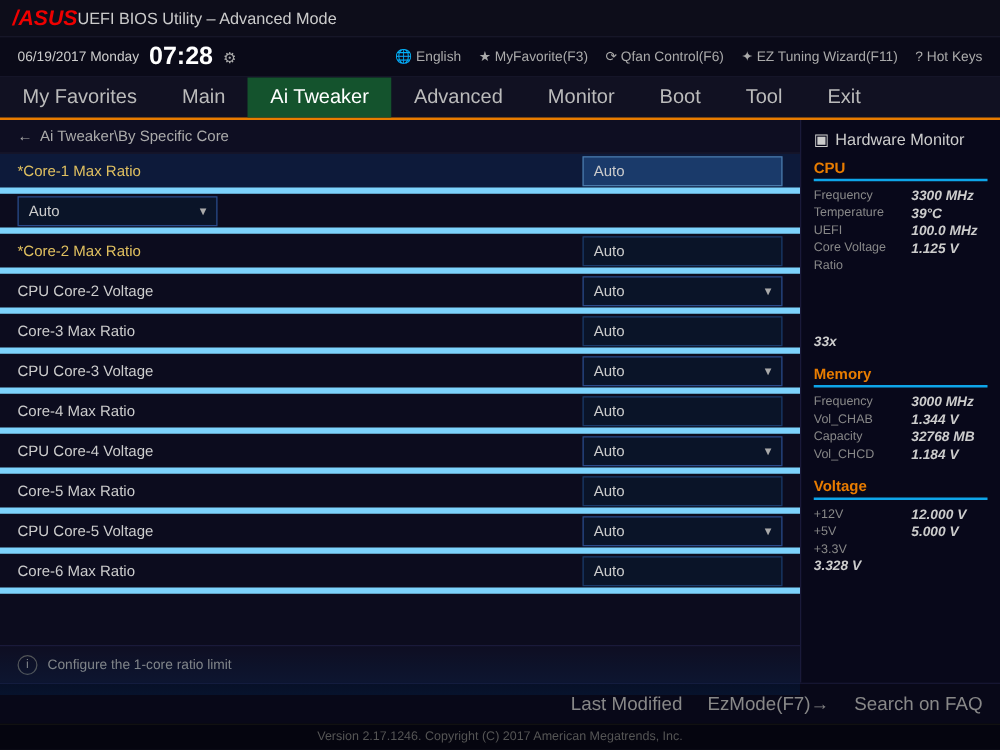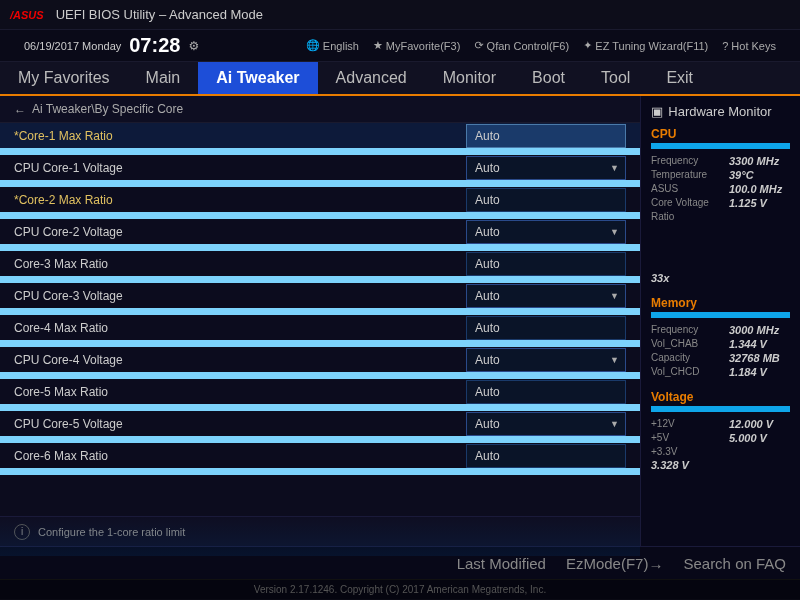--- a/index.html
+++ b/index.html
@@ -19,36 +19,35 @@
       background: #0d0d1a;
       height: 30px;
       display: flex;
       align-items: center;
       padding: 0 10px;
       border-bottom: 1px solid #1a1a2e;
     }
     .logo {
       color: #e00;
       font-weight: bold;
-      font-size: 11px;
-      margin-right: 12px;
+      font-size: 17px;
       font-style: italic;
     }
     .bios-title {
       color: #ccc;
       font-size: 13px;
     }
 
     
     .topbar {
       background: #0a0a18;
       height: 32px;
       display: flex;
       align-items: center;
-      padding: 0 24px;
+      padding: 0 14px;
       justify-content: space-between;
       border-bottom: 1px solid #1a1a2e;
     }
     .topbar-left {
       display: flex;
       align-items: center;
       gap: 8px;
     }
     .datetime {
       color: #ccc;
@@ -85,23 +84,23 @@
       padding: 0 18px;
       display: flex;
       align-items: center;
       cursor: pointer;
       color: #bbb;
       font-size: 16px;
       font-weight: 500;
       transition: background 0.1s;
     }
     .nav-item.active {
-      background: #1d4ed8;
+      background: #14532d;
       color: #fff;
-      font-weight: bold;
+      font-weight: normal;
     }
 
     
     .main {
       display: flex;
       height: calc(600px - 30px - 32px - 34px - 30px - 24px);
     }
 
     
     .left-panel {
@@ -127,21 +126,21 @@
       overflow-y: auto;
     }
     .settings-list::-webkit-scrollbar { width: 6px; }
     .settings-list::-webkit-scrollbar-track { background: #0c0c1e; }
     .settings-list::-webkit-scrollbar-thumb { background: #333; }
 
     .setting-row {
       display: flex;
       align-items: center;
       min-height: 32px;
-      border-bottom: 7px solid #7dd3fc;
+      border-bottom: 5px solid #7dd3fc;
       padding: 0 14px;
     }
     .setting-row:first-child {
       background: #1a2a4a;
     }
     .setting-row.highlighted {
       background: #0d1a3a;
     }
     .setting-label {
       flex: 1;
@@ -221,21 +220,21 @@
     }
     .monitor-section {
       margin-bottom: 12px;
     }
     .monitor-section-title {
       color: #e87c00;
       font-size: 12px;
       font-weight: bold;
       margin-bottom: 6px;
       padding-bottom: 2px;
-      border-bottom: 6px solid #0ea5e9;
+      border-bottom: 2px solid #0ea5e9;
     }
     .monitor-grid {
       display: grid;
       grid-template-columns: 1fr 1fr;
       gap: 2px 17px;
     }
     .monitor-label {
       color: #888;
       font-size: 10px;
     }
@@ -331,21 +330,20 @@
       <span>←</span>
       <span>Ai Tweaker\By Specific Core</span>
     </div>
 
     <div class="settings-list">
     <div class="setting-row highlighted">
           <span class="setting-label starred">*Core-1 Max Ratio</span>
           <div class="setting-value-box active-row" style="position: relative;">Auto</div>
         </div>
         <div class="setting-row">
-          <span class="setting-label">CPU Core-1 Voltage</span>
           <div class="setting-value-box dropdown" style="position: relative;">Auto</div>
         </div>
         <div class="setting-row">
           <span class="setting-label starred">*Core-2 Max Ratio</span>
           <div class="setting-value-box" style="position: relative;">Auto</div>
         </div>
         <div class="setting-row">
           <span class="setting-label">CPU Core-2 Voltage</span>
           <div class="setting-value-box dropdown" style="position: relative;">Auto</div>
         </div>
@@ -391,21 +389,21 @@
       <span>Hardware Monitor</span>
     </div>
     <div id="monitor-sections">
         <div class="monitor-section">
           <div class="monitor-section-title">CPU</div>
           <div class="monitor-grid">
             <div class="monitor-label">Frequency</div>
             <div class="monitor-value">3300 MHz</div>
             <div class="monitor-label">Temperature</div>
             <div class="monitor-value">39°C</div>
-            <div class="monitor-label">ASUS</div>
+            <div class="monitor-label">UEFI</div>
             <div class="monitor-value">100.0 MHz</div>
             <div class="monitor-label">Core Voltage</div>
             <div class="monitor-value">1.125 V</div>
             <div class="monitor-label" style="grid-column: 1 / -1;">Ratio</div>
             <div class="monitor-value" style="grid-column: 1 / -1; margin-top: 48px;">33x</div>
           </div>
         </div>
         <div class="monitor-section">
           <div class="monitor-section-title">Memory</div>
           <div class="monitor-grid">

